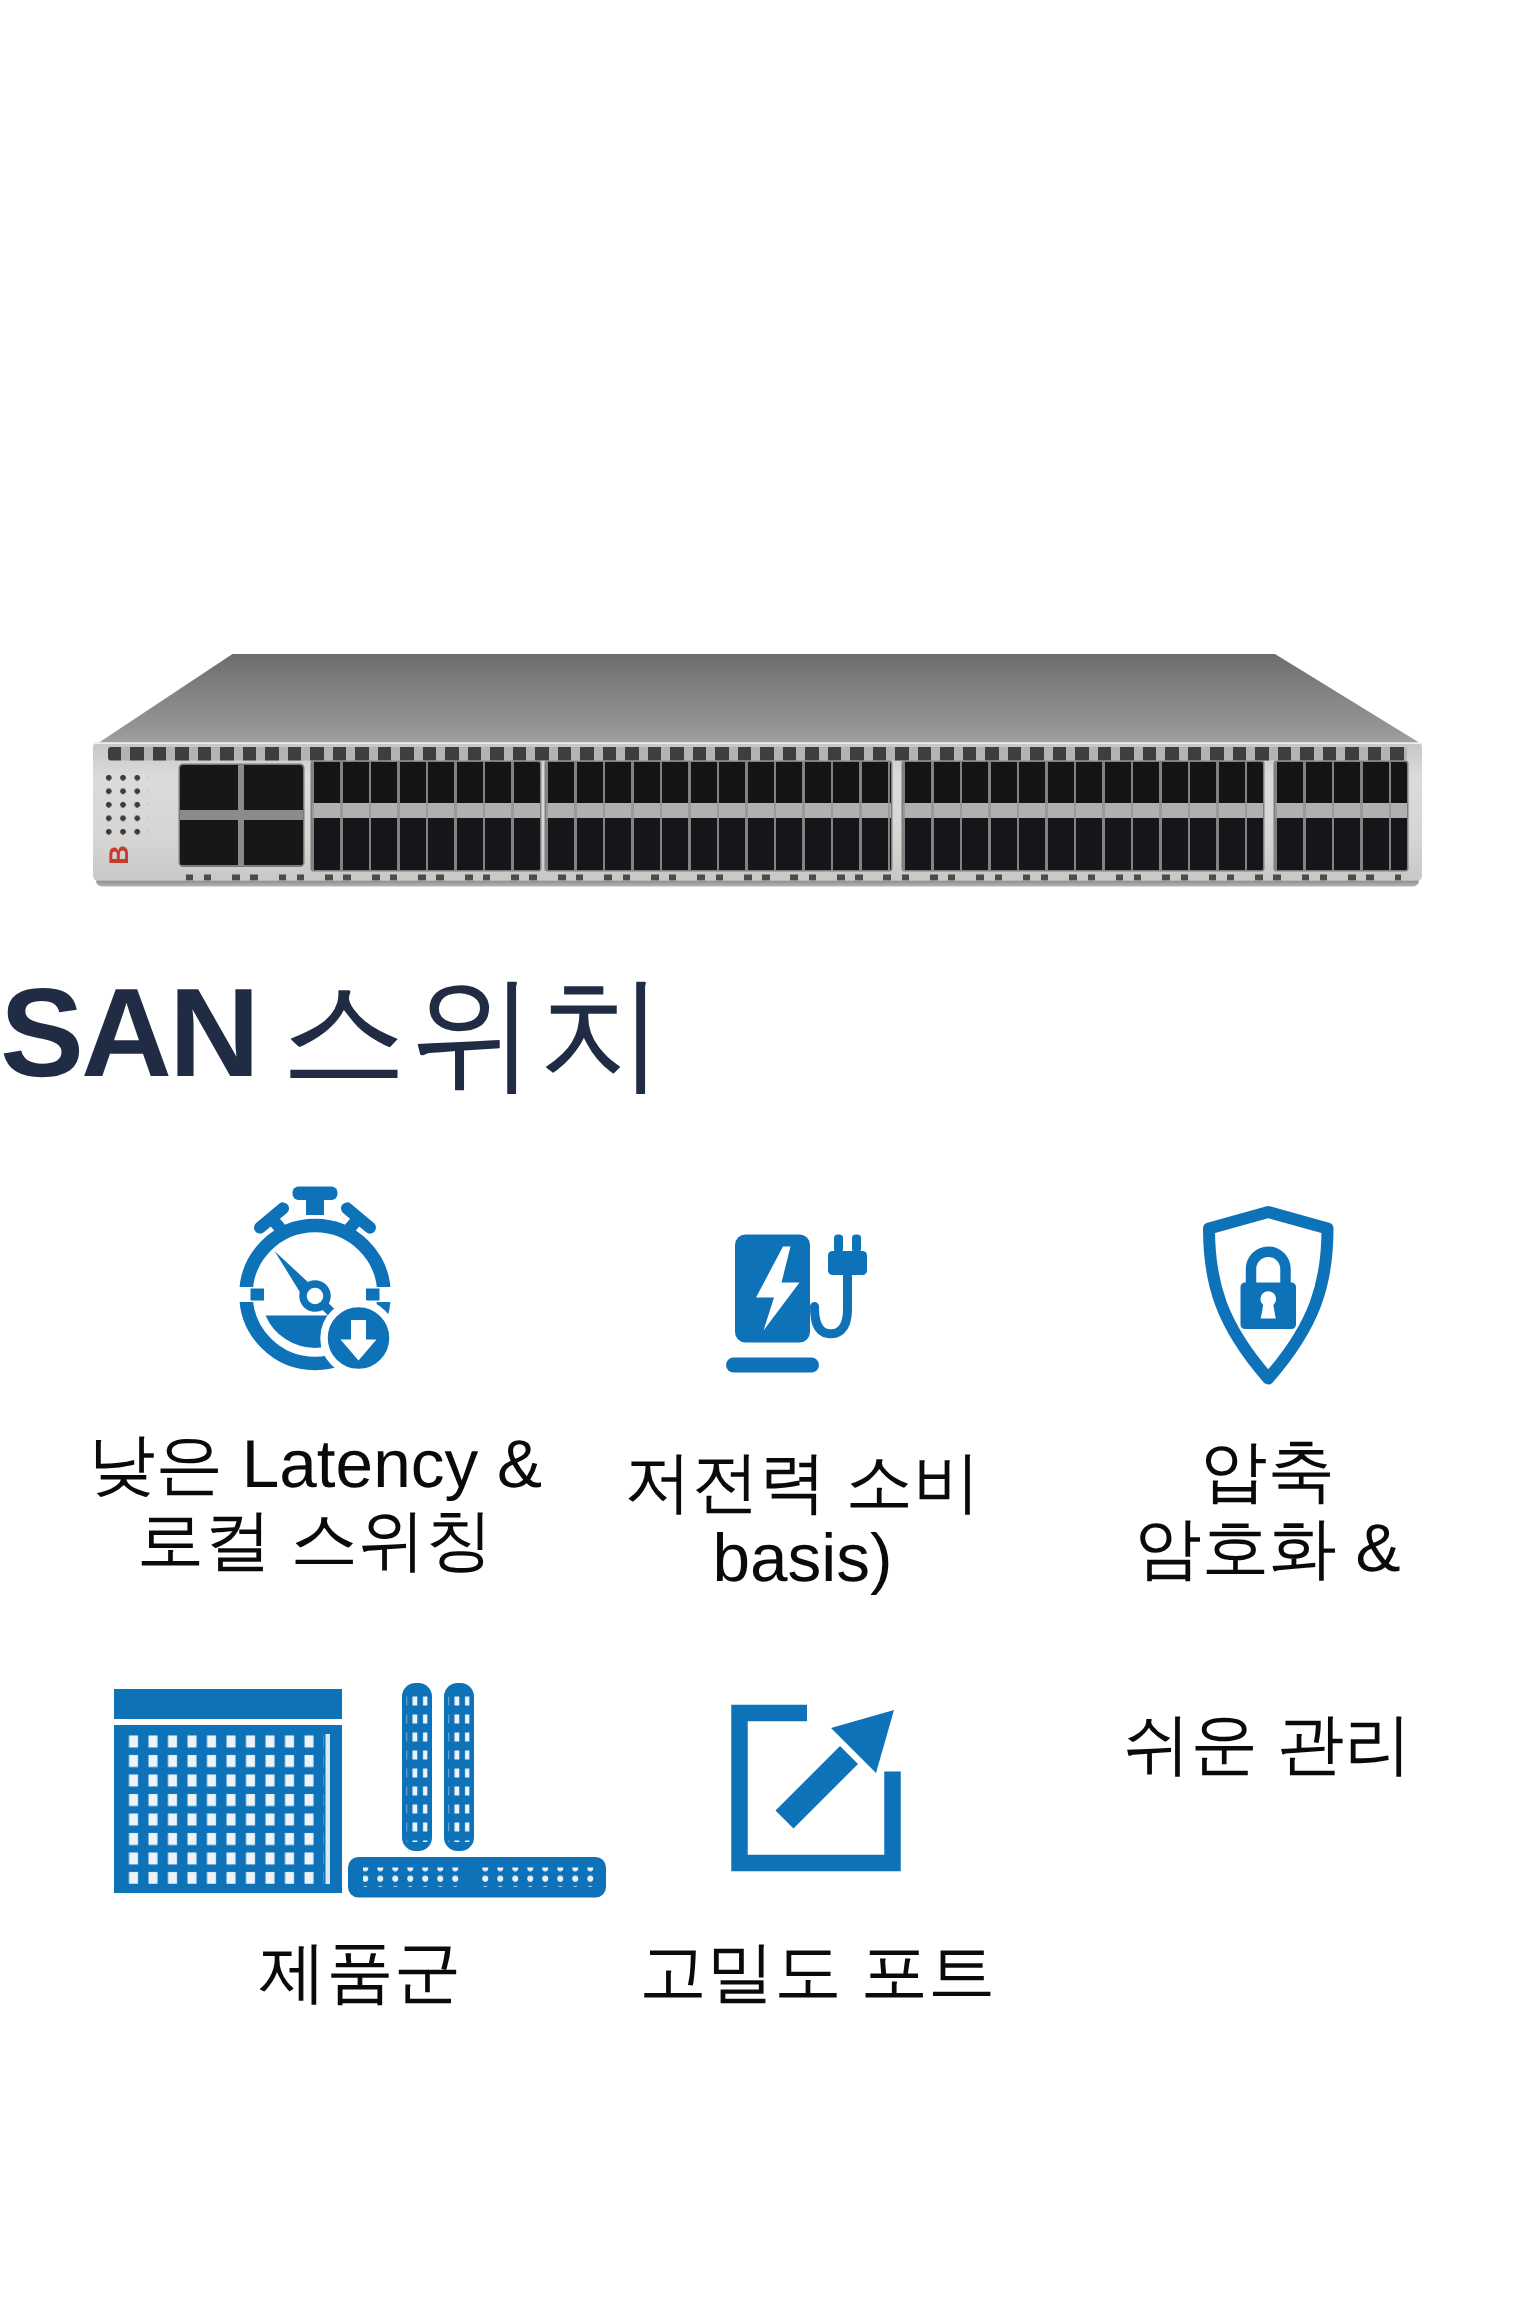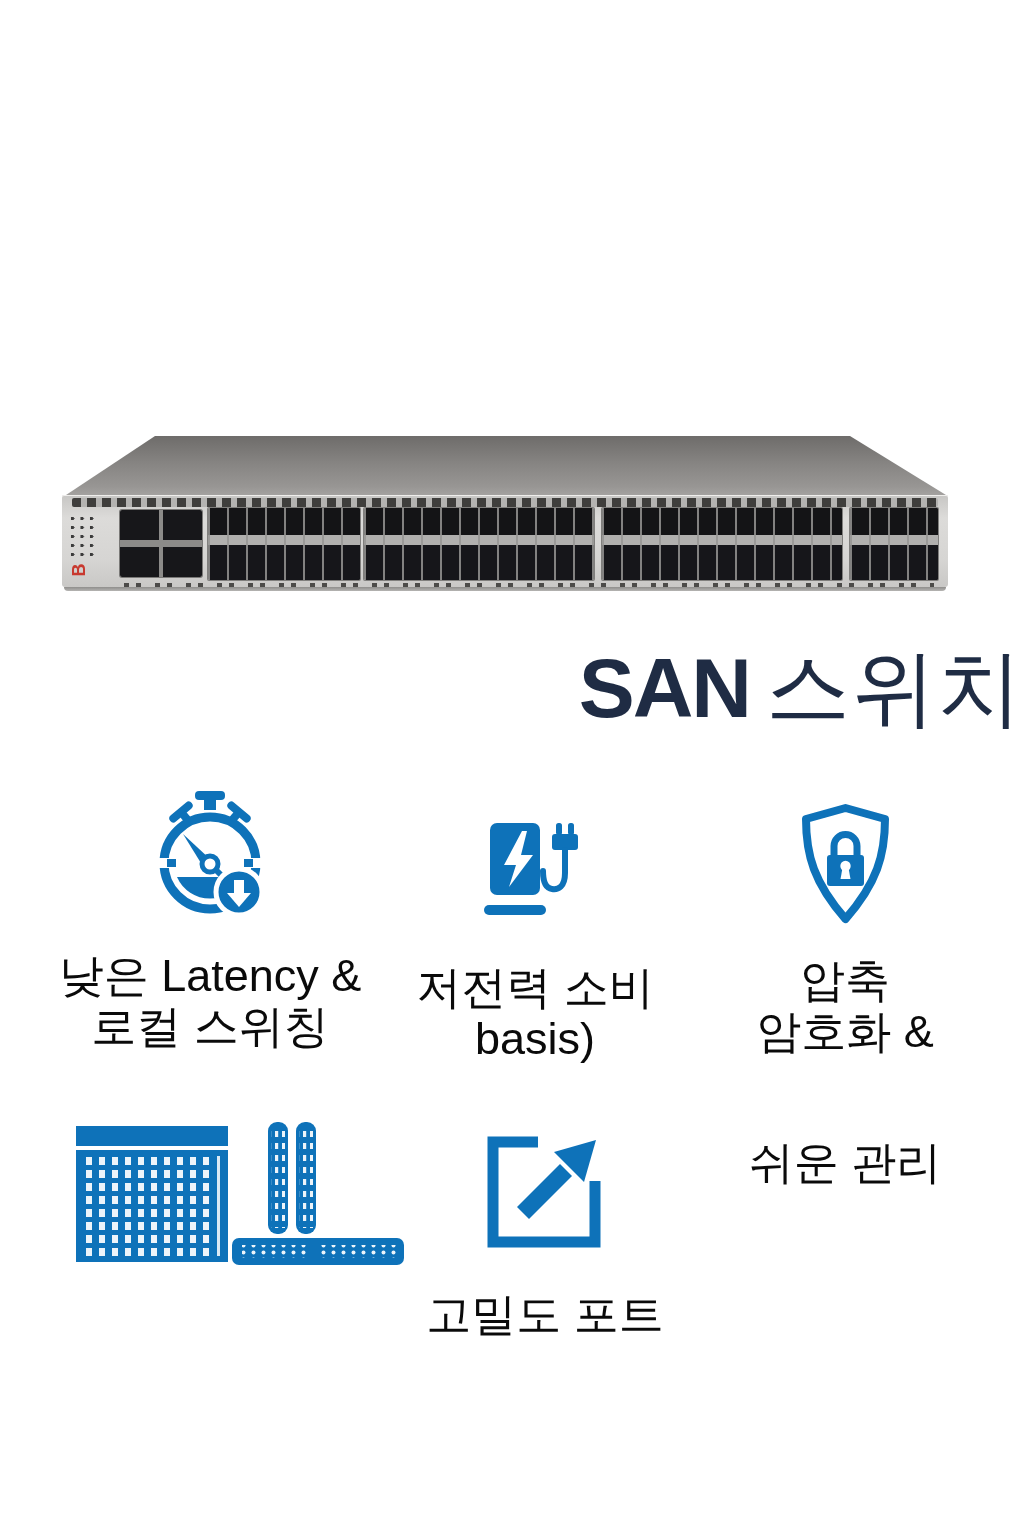--- a/index.html
+++ b/index.html
@@ -59,21 +59,21 @@
   .bank.b2{left:302px;width:230px;}
   .bank.b3{left:540px;width:240px;}
   .bank.b4{left:788px;width:88px;}
   .bottom-leds{
     position:absolute;left:62px;right:14px;top:88px;height:4px;
     background:repeating-linear-gradient(90deg,#4c4b49 0 5px,transparent 5px 12px,#4c4b49 12px 17px,transparent 17px 31px);
   }
 
   
   .title{
-    position:absolute;left:0;top:644px;width:100%;text-align:right;
+    position:absolute;left:0;top:644px;width:100%;text-align:left;
     color:var(--title);font-size:84px;line-height:1.05;white-space:nowrap;
   }
   .title .latin{font-weight:700;letter-spacing:-2px;}
   .title .korean{font-weight:400;margin-left:16px;letter-spacing:2px;}
 
   
   .feature{position:absolute;text-align:center;color:var(--text);}
   .icon-box{display:flex;justify-content:center;align-items:flex-end;height:140px;}
   .row2 .icon-box{height:152px;align-items:center;}
   .flabel{margin-top:26px;font-size:45px;line-height:1.13;}
@@ -199,20 +199,21 @@
       <rect x="198" y="6" width="20" height="112" rx="9" fill="currentColor"></rect>
       <rect x="201" y="12" width="14" height="100" fill="url(#ppB)"></rect>
       <rect x="226" y="6" width="20" height="112" rx="9" fill="currentColor"></rect>
       <rect x="229" y="12" width="14" height="100" fill="url(#ppB)"></rect>
       <rect x="162" y="122" width="172" height="27" rx="7" fill="currentColor"></rect>
       <rect x="172" y="129" width="68" height="13" fill="url(#ppC)"></rect>
       <rect x="248" y="129" width="78" height="13" fill="url(#ppC)"></rect>
     </svg>
   </div>
   <div class="flabel">
+    <div class="lline">제품군</div>
   </div>
 </div>
 
 <div class="feature row2" id="f5">
   <div class="icon-box">
     <svg class="ic" width="130" height="126" viewBox="0 0 130 126">
       <path d="M58 13 H13 V113 H115 V52" fill="none" stroke="currentColor" stroke-width="11"></path>
       <line x1="43" y1="84" x2="86" y2="41" stroke="currentColor" stroke-width="17"></line>
       <polygon points="116,11 104,53 74,23" fill="currentColor"></polygon>
     </svg>

